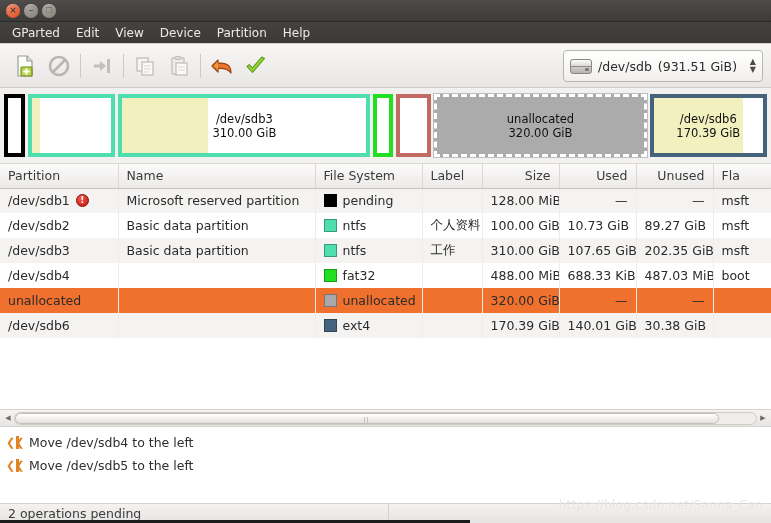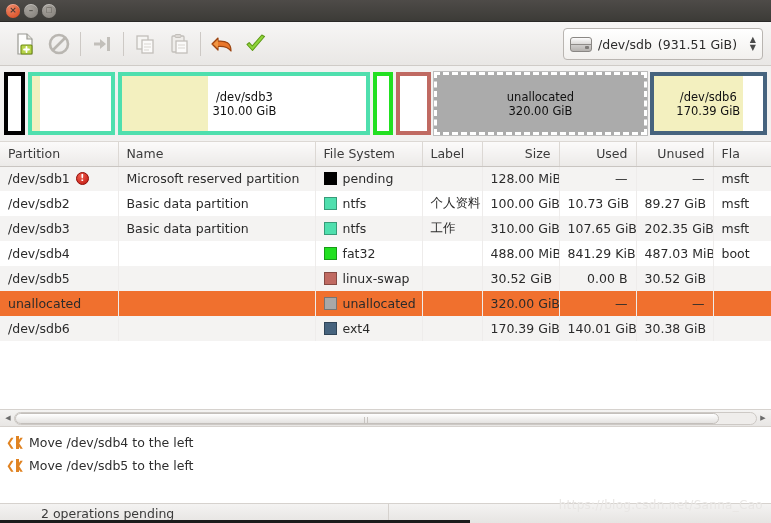--- a/index.html
+++ b/index.html
@@ -121,21 +121,21 @@
   
   .ops { height:76px; background:#ffffff; padding:4px 0 0 0; flex:0 0 auto; overflow:hidden; }
   .oprow { display:flex; align-items:center; gap:8px; height:23px; padding-left:6px; font-size:12.5px; }
   .opicon { width:15px; height:13px; position:relative; flex:0 0 auto; }
   .opicon .chev { position:absolute; left:0; top:1px; color:#e08322; font-size:11px; line-height:11px; font-weight:bold;}
   .opicon .bar  { position:absolute; right:2px; top:0; width:3px; height:13px; background:#e08322; }
 
   
   .status { height:20px; background:linear-gradient(#f4f3f2,#e6e4e2); border-top:1px solid #d6d2ce;
             display:flex; align-items:center; flex:0 0 auto; position:relative; }
-  .status .txt { font-size:12.5px; color:#3b3b3b; padding-left:8px;margin-left:33px; }
+  .status .txt { font-size:12.5px; color:#3b3b3b; padding-left:8px; }
   .status .rpane { position:absolute; right:0; top:0; bottom:0; width:383px;
                    border-left:1px solid #d6d2ce; background:linear-gradient(#f4f3f2,#e6e4e2); }
   .watermark { position:absolute; right:8px; top:-6px; font-size:12px; color:#e8e6e4;
                letter-spacing:.3px; white-space:nowrap; }
   .botbar { position:absolute; left:0; bottom:0; width:470px; height:3px; background:#1b1b1b; }
 </style>
 </head>
 <body>
 
 <div id="app">
@@ -147,20 +147,28 @@
         </div>
       <div class="wb wb-min">
           <span>–</span>
         </div>
       <div class="wb wb-max">
           <span>□</span>
         </div>
     </div>
   </div>
 
+  <div class="menubar">
+    <div class="menu-item">GParted</div>
+    <div class="menu-item">Edit</div>
+    <div class="menu-item">View</div>
+    <div class="menu-item">Device</div>
+    <div class="menu-item">Partition</div>
+    <div class="menu-item">Help</div>
+  </div>
 
   <div class="toolbar">
     <div class="tbtn">
       <svg width="24" height="24" viewBox="0 0 24 24">
         <path d="M5 2h9l5 5v15H5z" fill="#fdfdfc" stroke="#9a9a93" stroke-width="1.2"></path>
         <path d="M14 2v5h5" fill="#e4e4dd" stroke="#9a9a93" stroke-width="1.2"></path>
         <rect x="8" y="13" width="11" height="9" rx="1" fill="#b8d44a" stroke="#6f8c14" stroke-width="1.1"></rect>
         <path d="M13.5 15v5M11 17.5h5" stroke="#ffffff" stroke-width="1.8" stroke-linecap="round"></path>
       </svg>
     </div>
@@ -329,42 +337,23 @@
             </td>
             <td></td>
             <td>
               <div class="fscell">
                 <span class="sw" style="background:#22e021"></span>
                 <span>fat32</span>
               </div>
             </td>
             <td></td>
             <td class="num">488.00 MiB</td>
-            <td class="num">841.29 KiB</td>
+            <td class="num">688.33 KiB</td>
             <td class="num">487.03 MiB</td>
             <td>boot</td>
-          </tr>
-          <tr class="alt">
-            <td>
-              <div class="pcell">
-                <span>/dev/sdb5</span>
-              </div>
-            </td>
-            <td></td>
-            <td>
-              <div class="fscell">
-                <span class="sw" style="background:#c06a62"></span>
-                <span>linux-swap</span>
-              </div>
-            </td>
-            <td></td>
-            <td class="num">30.52 GiB</td>
-            <td class="num">0.00 B</td>
-            <td class="num">30.52 GiB</td>
-            <td></td>
           </tr>
           <tr class="selrow">
             <td>
               <div class="pcell">
                 <span>unallocated</span>
               </div>
             </td>
             <td></td>
             <td>
               <div class="fscell">

